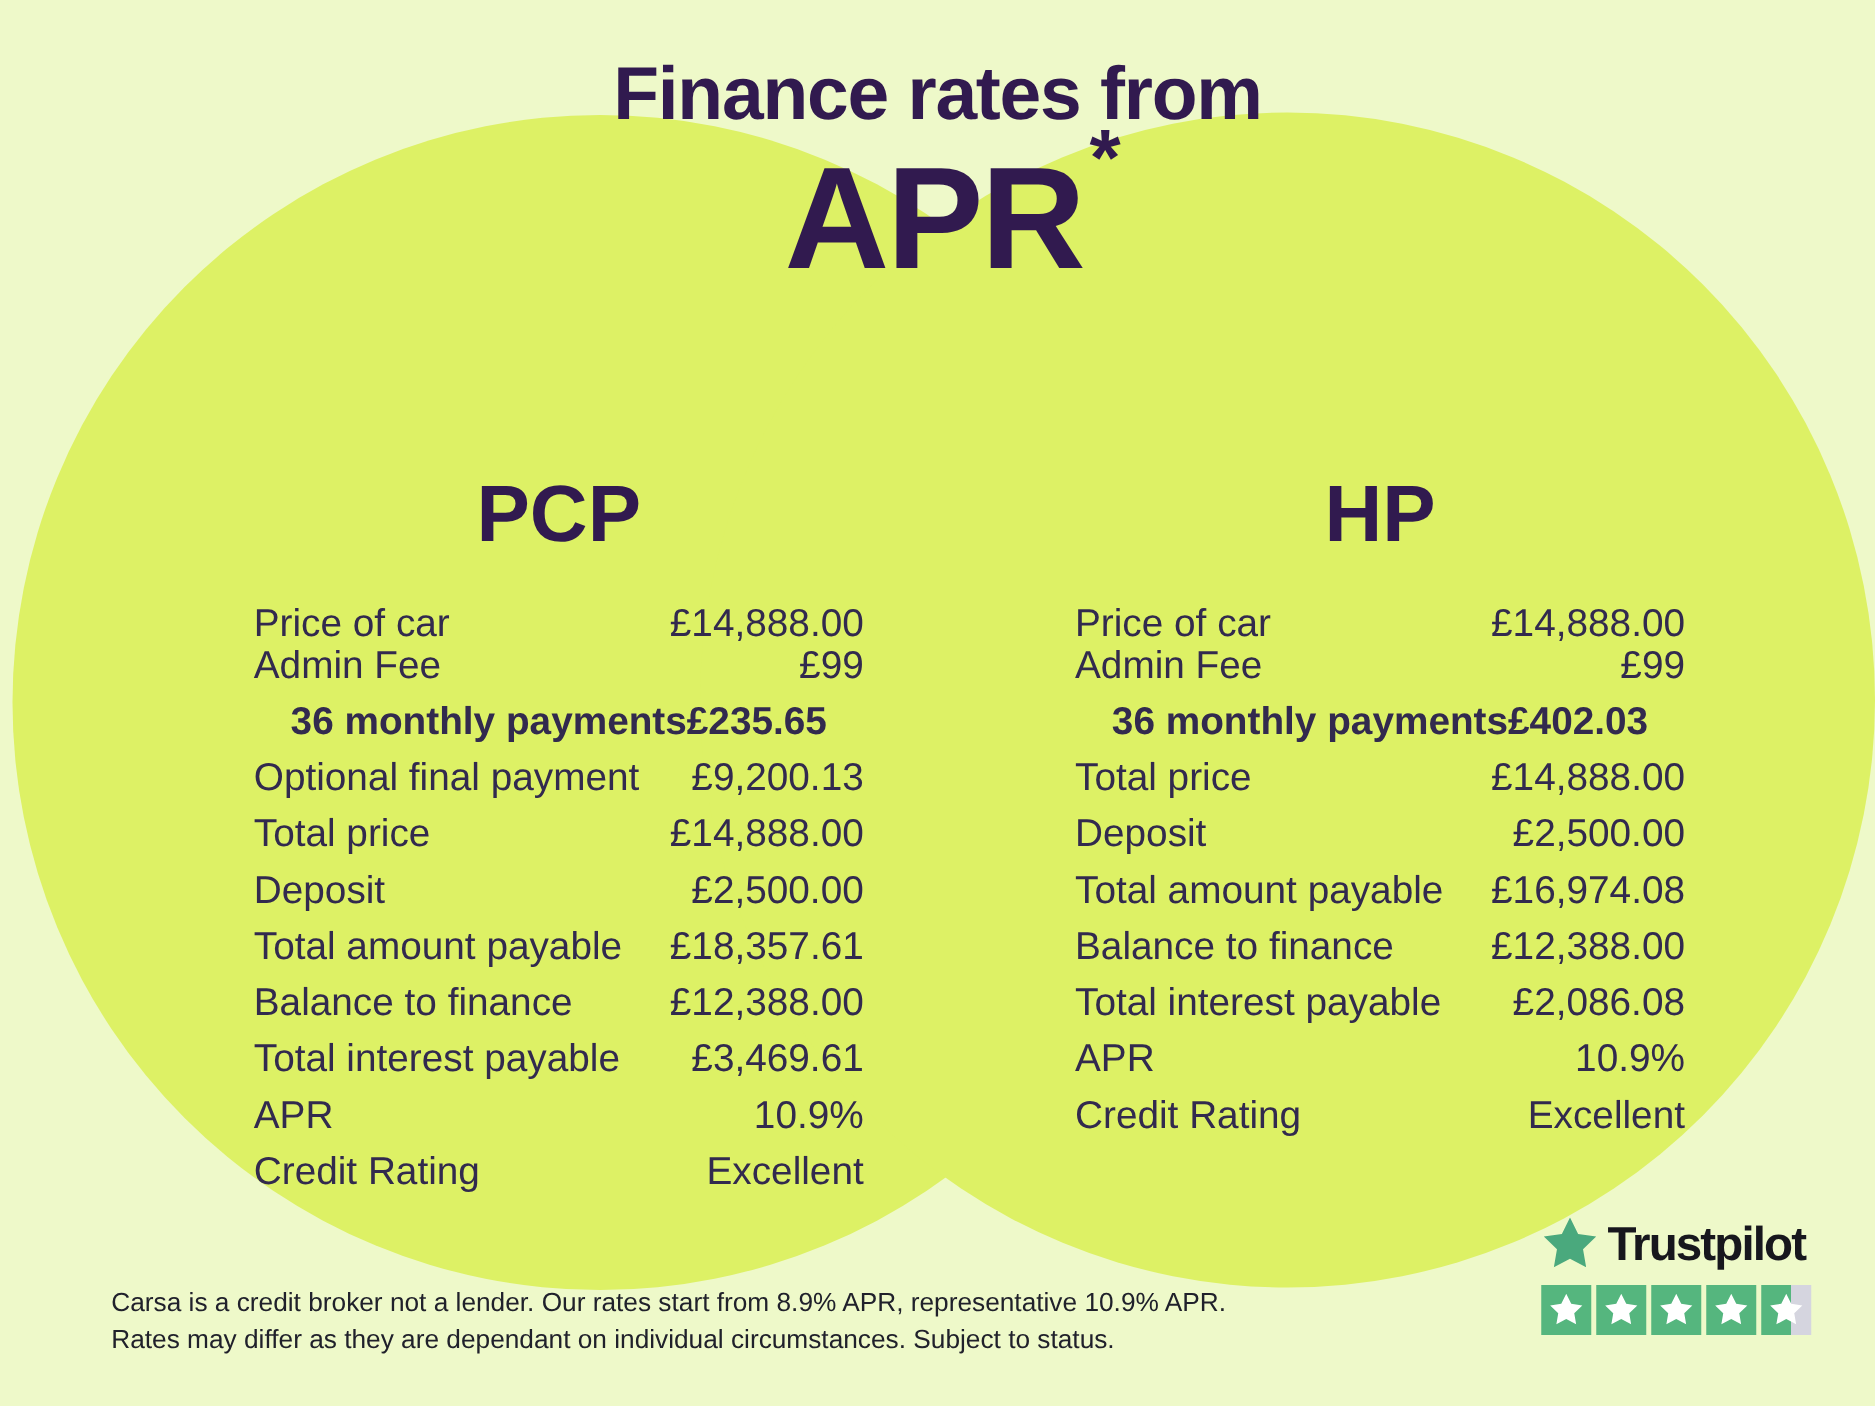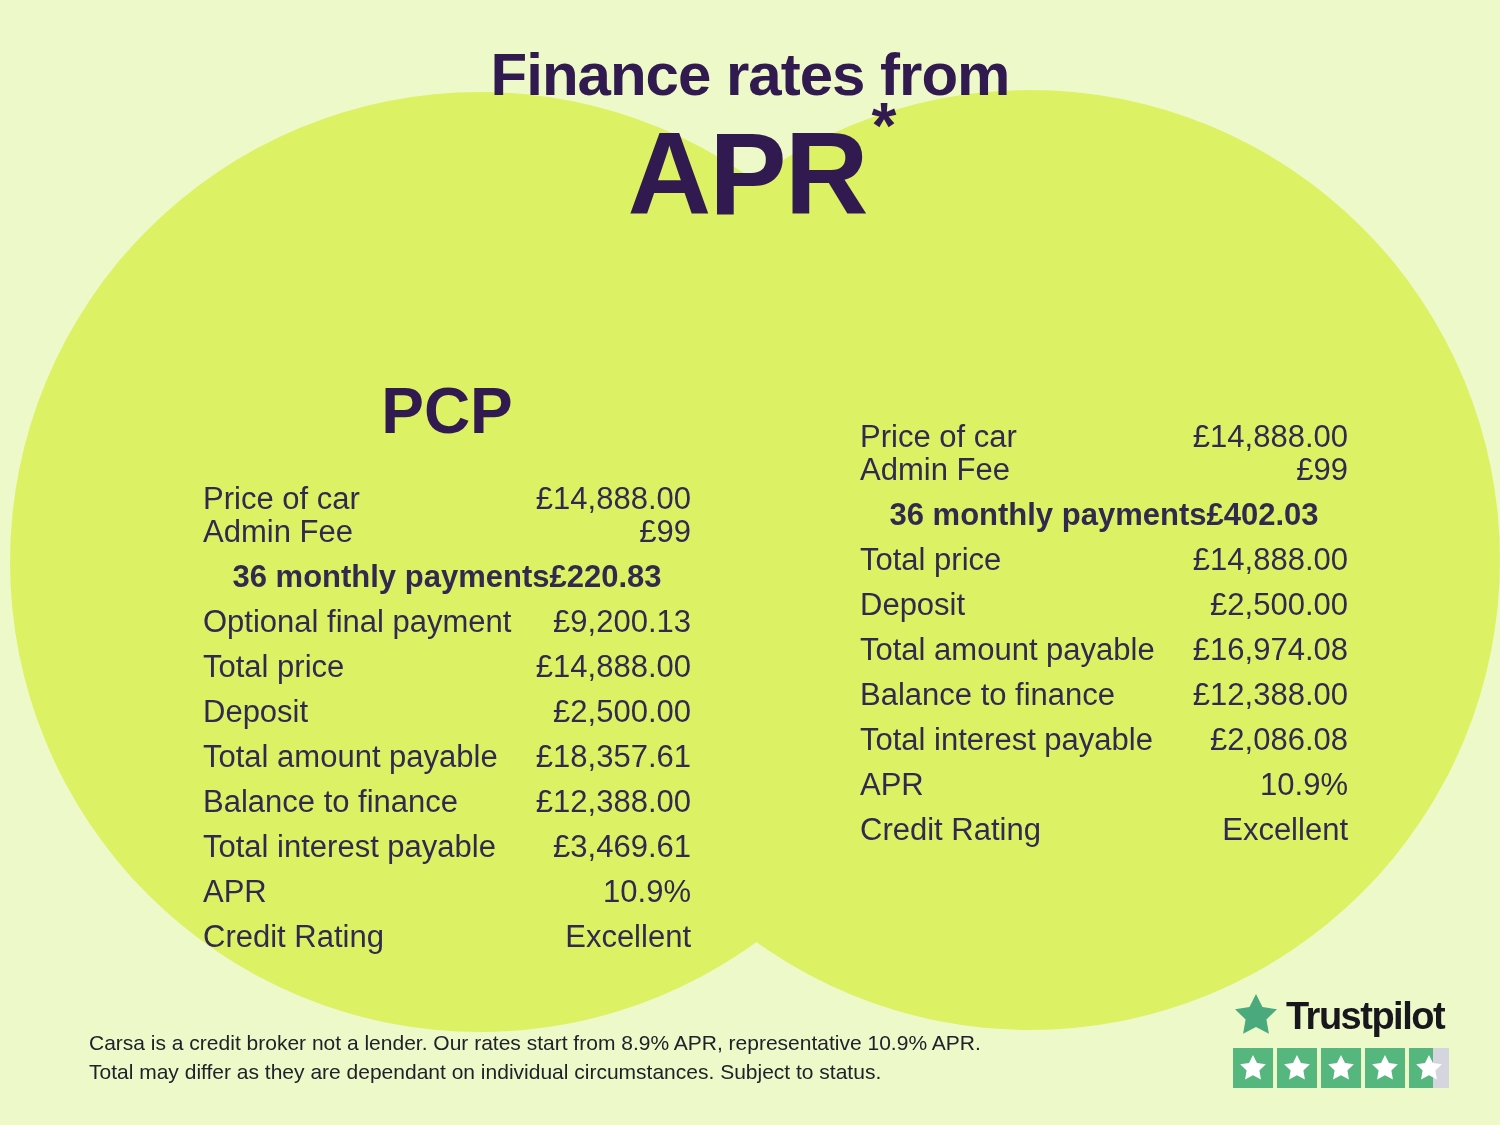--- a/index.html
+++ b/index.html
@@ -83,21 +83,21 @@
   .row .val{text-align:right;}
 
   .disclaimer{
     position:absolute;left:55px;top:1028px;
     font-size:21px;line-height:29px;
     color:var(--disclaimer-text);
     margin-left:34px;
   }
 
   .trustpilot{position:absolute;left:1233px;top:974px;width:218px;}
-  .tp-logo{display:flex;align-items:center;gap:7px;margin-top:20px;}
+  .tp-logo{display:flex;align-items:center;gap:7px;}
   .tp-logo svg{width:46px;height:44px;display:block;}
   .tp-word{
     font-size:38px;font-weight:700;letter-spacing:-1.5px;
     color:var(--tp-wordmark);
   }
   .tp-stars{display:flex;gap:4px;margin-top:10px;}
   .tp-box{
     width:40px;height:40px;
     background:var(--tp-box-green);
     display:flex;align-items:center;justify-content:center;
@@ -127,21 +127,21 @@
           <div class="row">
             <span class="lbl">Price of car</span>
             <span class="val">£14,888.00</span>
           </div>
           <div class="row">
             <span class="lbl">Admin Fee</span>
             <span class="val">£99</span>
           </div>
           <div class="row bold">
             <span class="lbl">36 monthly payments</span>
-            <span class="val">£220.83</span>
+            <span class="val">£235.65</span>
           </div>
           <div class="row">
             <span class="lbl">Optional final payment</span>
             <span class="val">£9,200.13</span>
           </div>
           <div class="row">
             <span class="lbl">Total price</span>
             <span class="val">£14,888.00</span>
           </div>
           <div class="row">
@@ -165,20 +165,21 @@
             <span class="val">10.9%</span>
           </div>
           <div class="row">
             <span class="lbl">Credit Rating</span>
             <span class="val">Excellent</span>
           </div>
         </div>
     </section>
 
     <section class="col col-hp">
+      <h2>HP</h2>
       <div class="rows">
           <div class="row">
             <span class="lbl">Price of car</span>
             <span class="val">£14,888.00</span>
           </div>
           <div class="row">
             <span class="lbl">Admin Fee</span>
             <span class="val">£99</span>
           </div>
           <div class="row bold">
@@ -211,21 +212,21 @@
           </div>
           <div class="row">
             <span class="lbl">Credit Rating</span>
             <span class="val">Excellent</span>
           </div>
         </div>
     </section>
 
     <div class="disclaimer">
       <div>Carsa is a credit broker not a lender. Our rates start from 8.9% APR, representative 10.9% APR.</div>
-      <div>Total may differ as they are dependant on individual circumstances. Subject to status.</div>
+      <div>Rates may differ as they are dependant on individual circumstances. Subject to status.</div>
     </div>
 
     <div class="trustpilot">
       <div class="tp-logo">
         <svg viewBox="0 0 46 46" aria-hidden="true">
           <polygon class="tp-logo-star" points="23,0 29.8,13.7 44.9,15.9 33.9,26.6 36.5,41.6 23,34.5 9.5,41.6 12.1,26.6 1.1,15.9 16.2,13.7" fill="#4aa97d"></polygon>
         </svg>
         <span class="tp-word">Trustpilot</span>
       </div>
       <div class="tp-stars">

